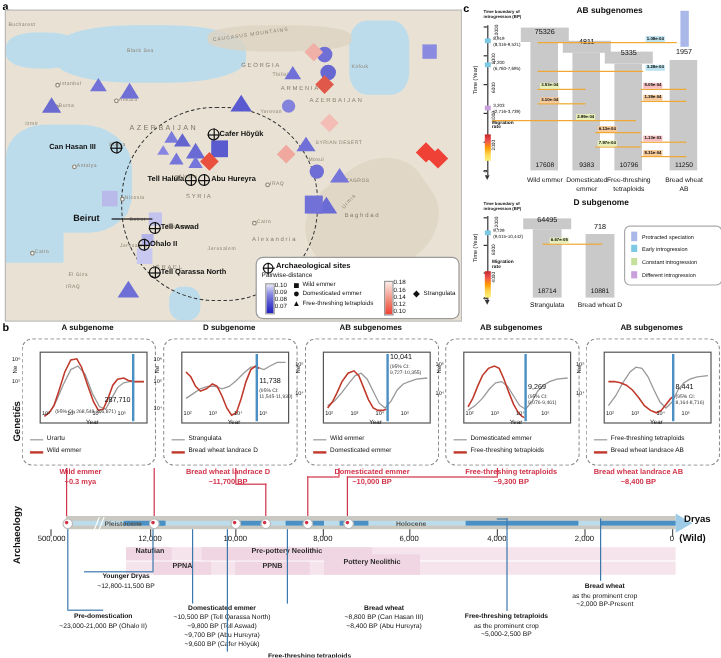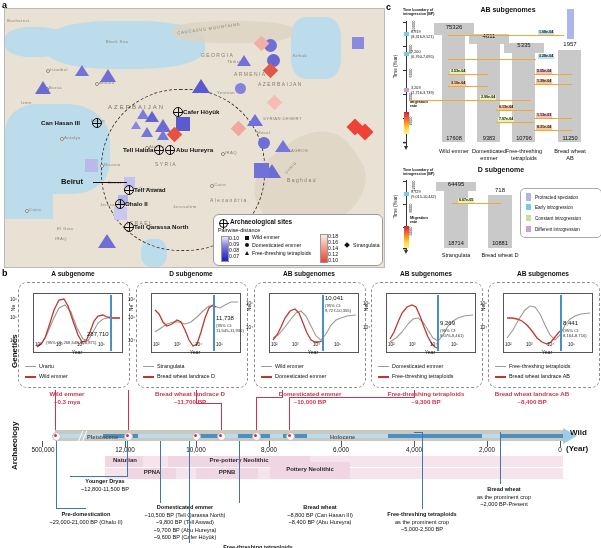--- a/index.html
+++ b/index.html
@@ -450,22 +450,22 @@
   <div class="ttick" style="left:269px;"></div>
   <div class="tlbl" style="left:243px;width:52px;">8,000</div>
   <div class="ttick" style="left:341px;"></div>
   <div class="tlbl" style="left:315px;width:52px;">6,000</div>
   <div class="ttick" style="left:414px;"></div>
   <div class="tlbl" style="left:388px;width:52px;">4,000</div>
   <div class="ttick" style="left:487px;"></div>
   <div class="tlbl" style="left:461px;width:52px;">2,000</div>
   <div class="ttick" style="left:560px;"></div>
   <div class="tlbl" style="left:546px;width:28px;">0</div>
-  <div style="position:absolute;left:570px;top:20px;font-size:8px;font-weight:bold;">Wild</div>
-  <div style="position:absolute;left:566px;top:36px;font-size:8px;font-weight:bold;">(Year)</div>
+  <div style="position:absolute;left:570px;top:20px;font-size:8px;font-weight:bold;">Dryas</div>
+  <div style="position:absolute;left:566px;top:36px;font-size:8px;font-weight:bold;">(Wild)</div>
 
   <div class="marker" style="left:52px;"></div>
   <div class="mdot" style="left:54px;"></div>
   <div class="marker" style="left:124px;"></div>
   <div class="mdot" style="left:126px;"></div>
   <div class="marker" style="left:192px;"></div>
   <div class="mdot" style="left:194px;"></div>
   <div class="marker" style="left:217px;"></div>
   <div class="mdot" style="left:219px;"></div>
   <div class="marker" style="left:252px;"></div>

